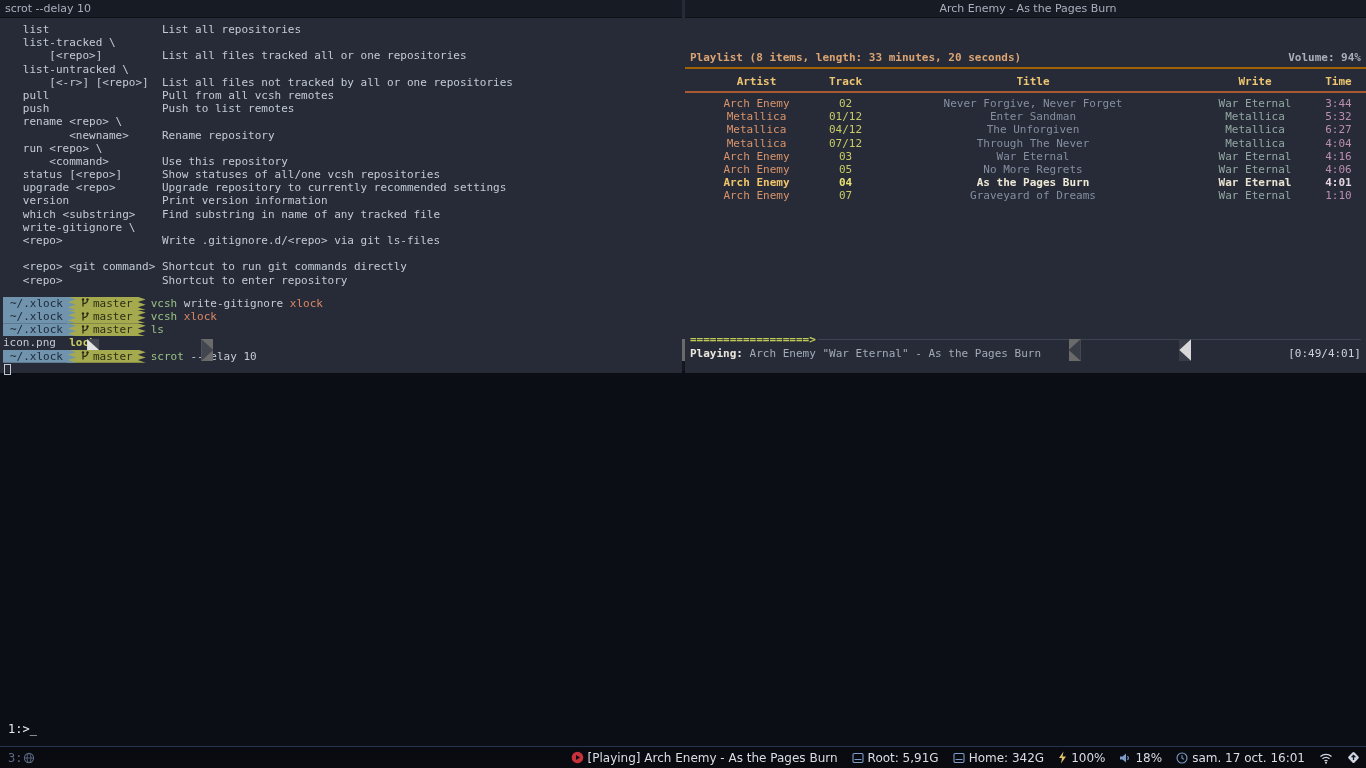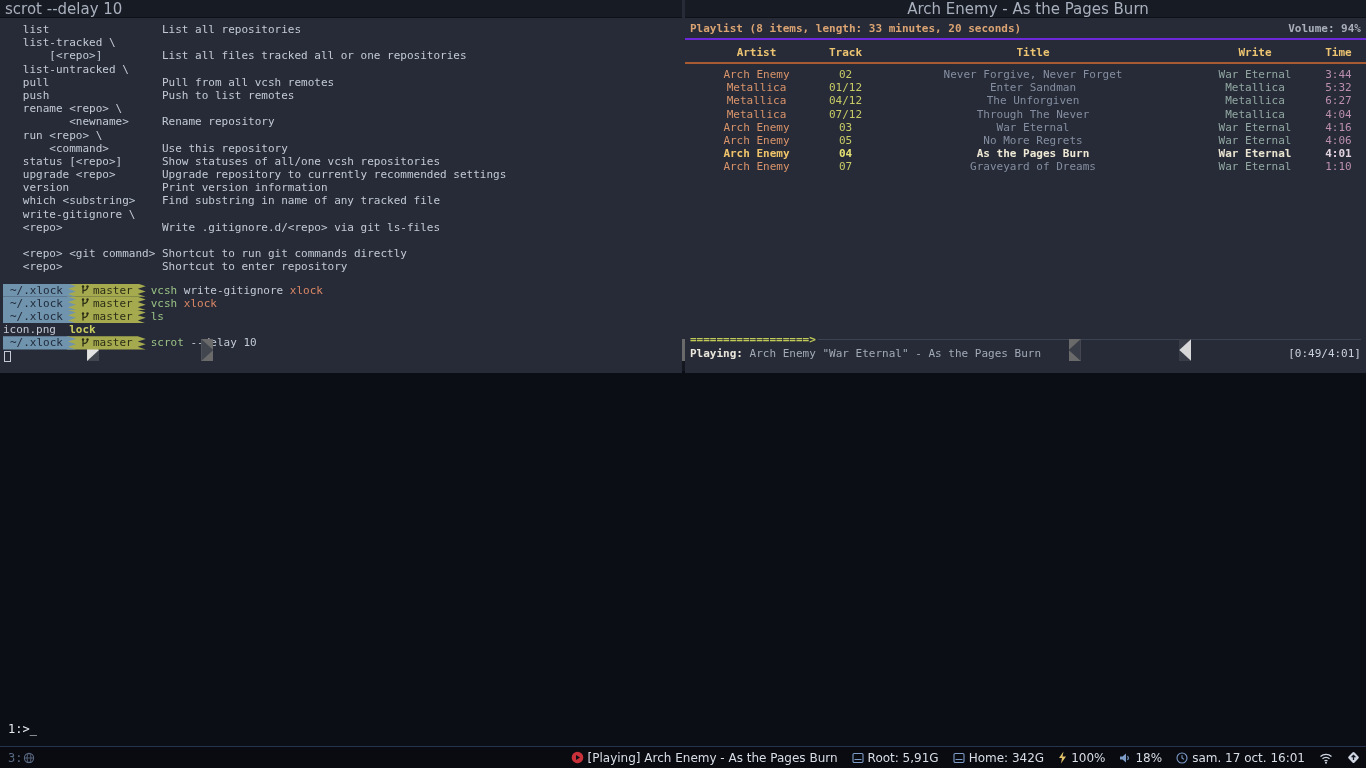--- a/index.html
+++ b/index.html
@@ -3,21 +3,21 @@
 <meta charset="utf-8">
 <style>
   * { margin:0; padding:0; box-sizing:border-box; }
   html,body { background:#000; }
   .screen { position:relative; width:1366px; height:768px; background:#0c0e15; overflow:hidden;
             font-family:"DejaVu Sans Mono", monospace; }
 
   
   .window { position:absolute; background:#262b37; }
   .titlebar { height:18px; background:#171b24; color:#a9b0bd; font-family:"DejaVu Sans", sans-serif;
-              font-size:15px; line-height:18px; padding-left:5px; border-bottom:1px solid #0e1118; }
+              font-size:11px; line-height:18px; padding-left:5px; border-bottom:1px solid #0e1118; }
 
   
   .term-window { left:0; top:0; width:682px; height:373px; }
   .term-body { padding:5px 0 0 3px; font-size:11px; color:#c3cad6; }
   .tline { height:13.2px; line-height:13.2px; white-space:pre; display:flex; align-items:center; }
   .tline > span { white-space:pre;margin-top:20px; }
   .t-fg { color:#c3cad6; }
   .t-g  { color:#9ac185; }
   .t-lk { color:#dd8866; }
   .t-y  { color:#c9cc5d; font-weight:bold; }
@@ -26,21 +26,21 @@
           clip-path:polygon(0 0, calc(100% - 8px) 0, 100% 20%, calc(100% - 8px) 40%, 100% 60%,
                     calc(100% - 8px) 80%, 100% 100%, 0 100%); }
   .pseg.path   { background:#7093ae; color:#1e2836; z-index:2; }
   .pseg.branch { background:#a6aa4e; color:#2c2e16; z-index:1; margin-left:-9px; padding-left:14px; gap:4px; }
   .cmd { margin-left:5px; white-space:pre; }
   .hollow-cursor { width:7px; height:11px; border:1px solid #c3cad6; margin-left:1px; }
 
   
   .player-window { left:685px; top:0; width:681px; height:373px; font-size:11px;text-align:center; }
   .pl-header { display:flex; justify-content:space-between; align-items:center; height:22px;
-               padding:0 5px; border-bottom:2px solid #6d28d9; }
+               padding:0 5px; border-bottom:2px solid #a16207;margin-top:29px; }
   .pl-title { color:#dba372; font-weight:bold; }
   .pl-volume { color:#a8aeba; font-weight:bold; }
   .pl-grid { display:grid; grid-template-columns:135px 43px 332px 112px 1fr; padding-left:4px; }
   .pl-cols { height:20px; align-items:center; color:#edc471; font-weight:bold; margin-top:2px; }
   .pl-rule { height:0; border-top:2px solid #a85a32; margin:0 0 4px 0; }
   .prow { height:13.2px; line-height:13.2px; }
   .prow .c-artist { color:#d9936a; }
   .prow .c-track  { color:#c9cc66; }
   .prow .c-title  { color:#858ea0; }
   .prow .c-album  { color:#92a7a2; }
@@ -104,20 +104,21 @@
   <div class="window term-window">
     <div class="titlebar">
       <span>scrot --delay 10</span>
     </div>
     <div class="term-body">
       <div id="term-help">
           <div class="tline">   list                 List all repositories</div>
           <div class="tline">   list-tracked \</div>
           <div class="tline">       [&lt;repo&gt;]         List all files tracked all or one repositories</div>
           <div class="tline">   list-untracked \</div>
+          <div class="tline">       [&lt;-r&gt;] [&lt;repo&gt;]  List all files not tracked by all or one repositories</div>
           <div class="tline">   pull                 Pull from all vcsh remotes</div>
           <div class="tline">   push                 Push to list remotes</div>
           <div class="tline">   rename &lt;repo&gt; \</div>
           <div class="tline">          &lt;newname&gt;     Rename repository</div>
           <div class="tline">   run &lt;repo&gt; \</div>
           <div class="tline">       &lt;command&gt;        Use this repository</div>
           <div class="tline">   status [&lt;repo&gt;]      Show statuses of all/one vcsh repositories</div>
           <div class="tline">   upgrade &lt;repo&gt;       Upgrade repository to currently recommended settings</div>
           <div class="tline">   version              Print version information</div>
           <div class="tline">   which &lt;substring&gt;    Find substring in name of any tracked file</div>

